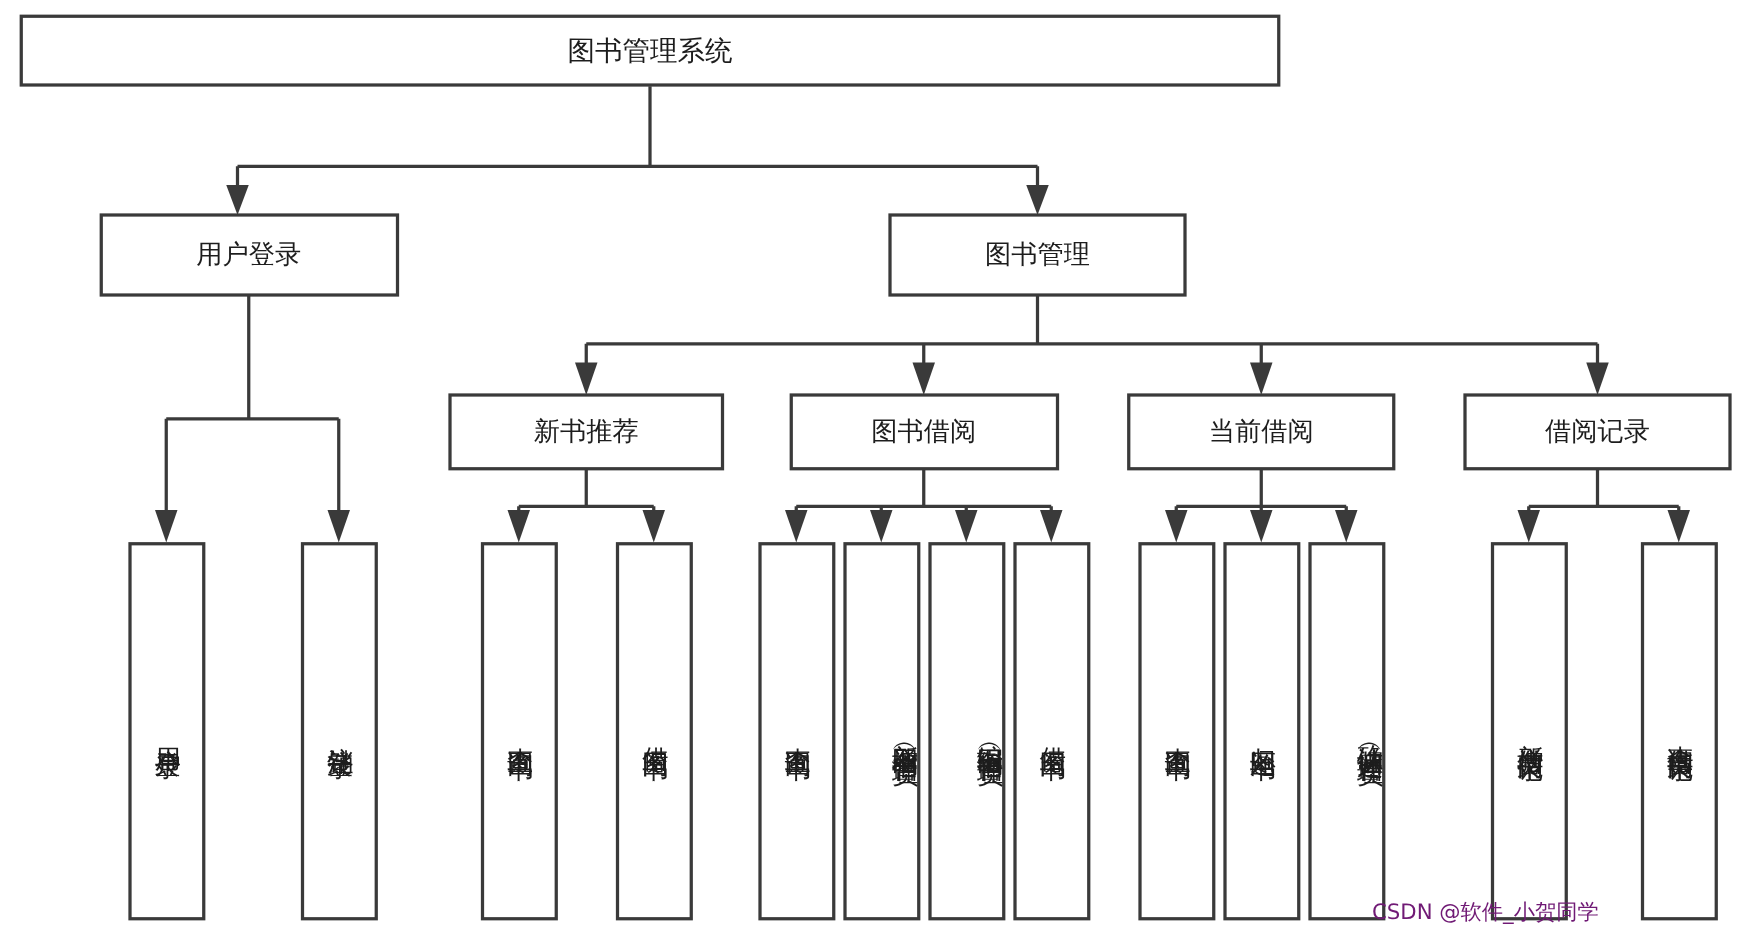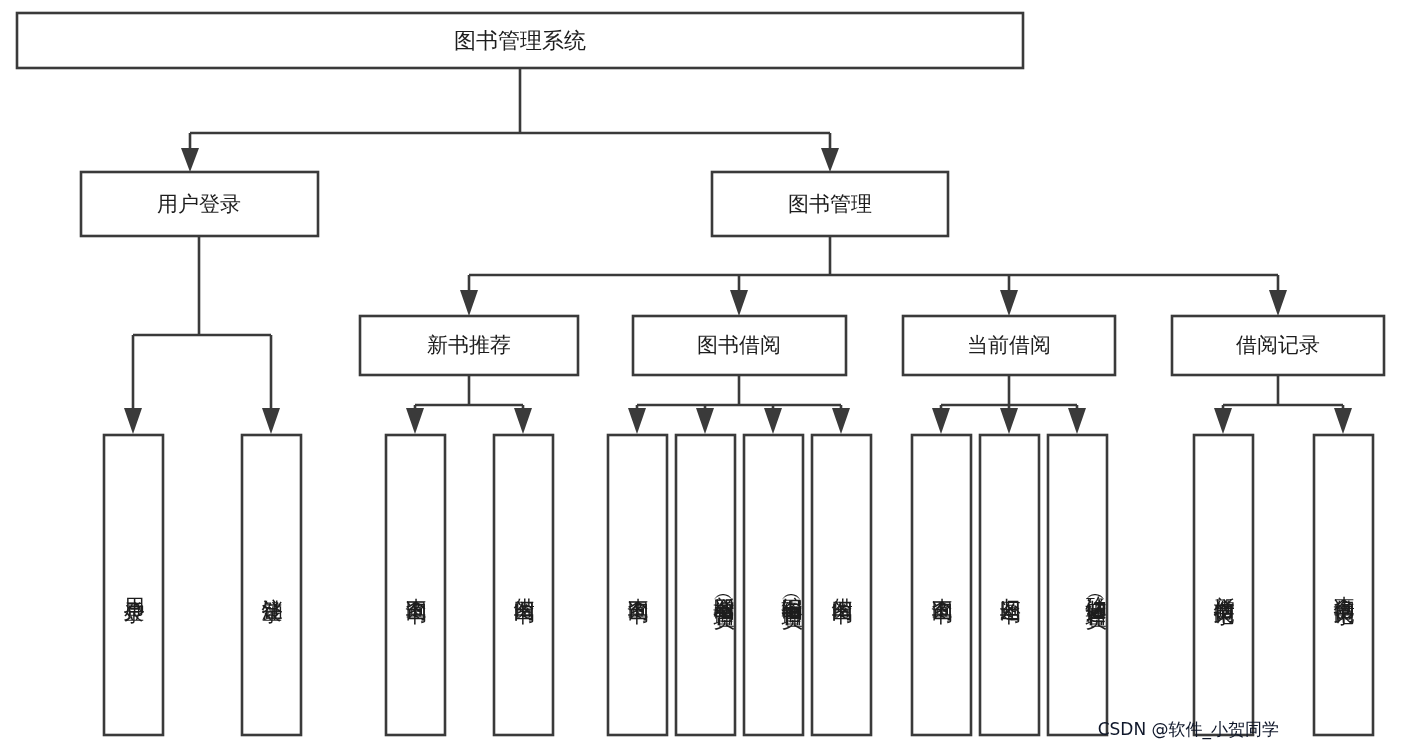--- a/index.html
+++ b/index.html
@@ -76,21 +76,21 @@
     display: flex;
     align-items: flex-start;
     justify-content: center;
   }
   .watermark {
     position: absolute;
     right: 8px;
     bottom: 6px;
     font-family: "DejaVu Sans", "Liberation Sans", sans-serif;
     font-size: 17px;
-    color: #0f172a;
+    color: #701a75;
     white-space: nowrap;
     user-select: none;
   }
 </style>
 </head>
 <body>
 
 <div id="diagram-root">
 
   <svg class="diagram-canvas" viewBox="0 0 1405 747" xmlns="http://www.w3.org/2000/svg">

